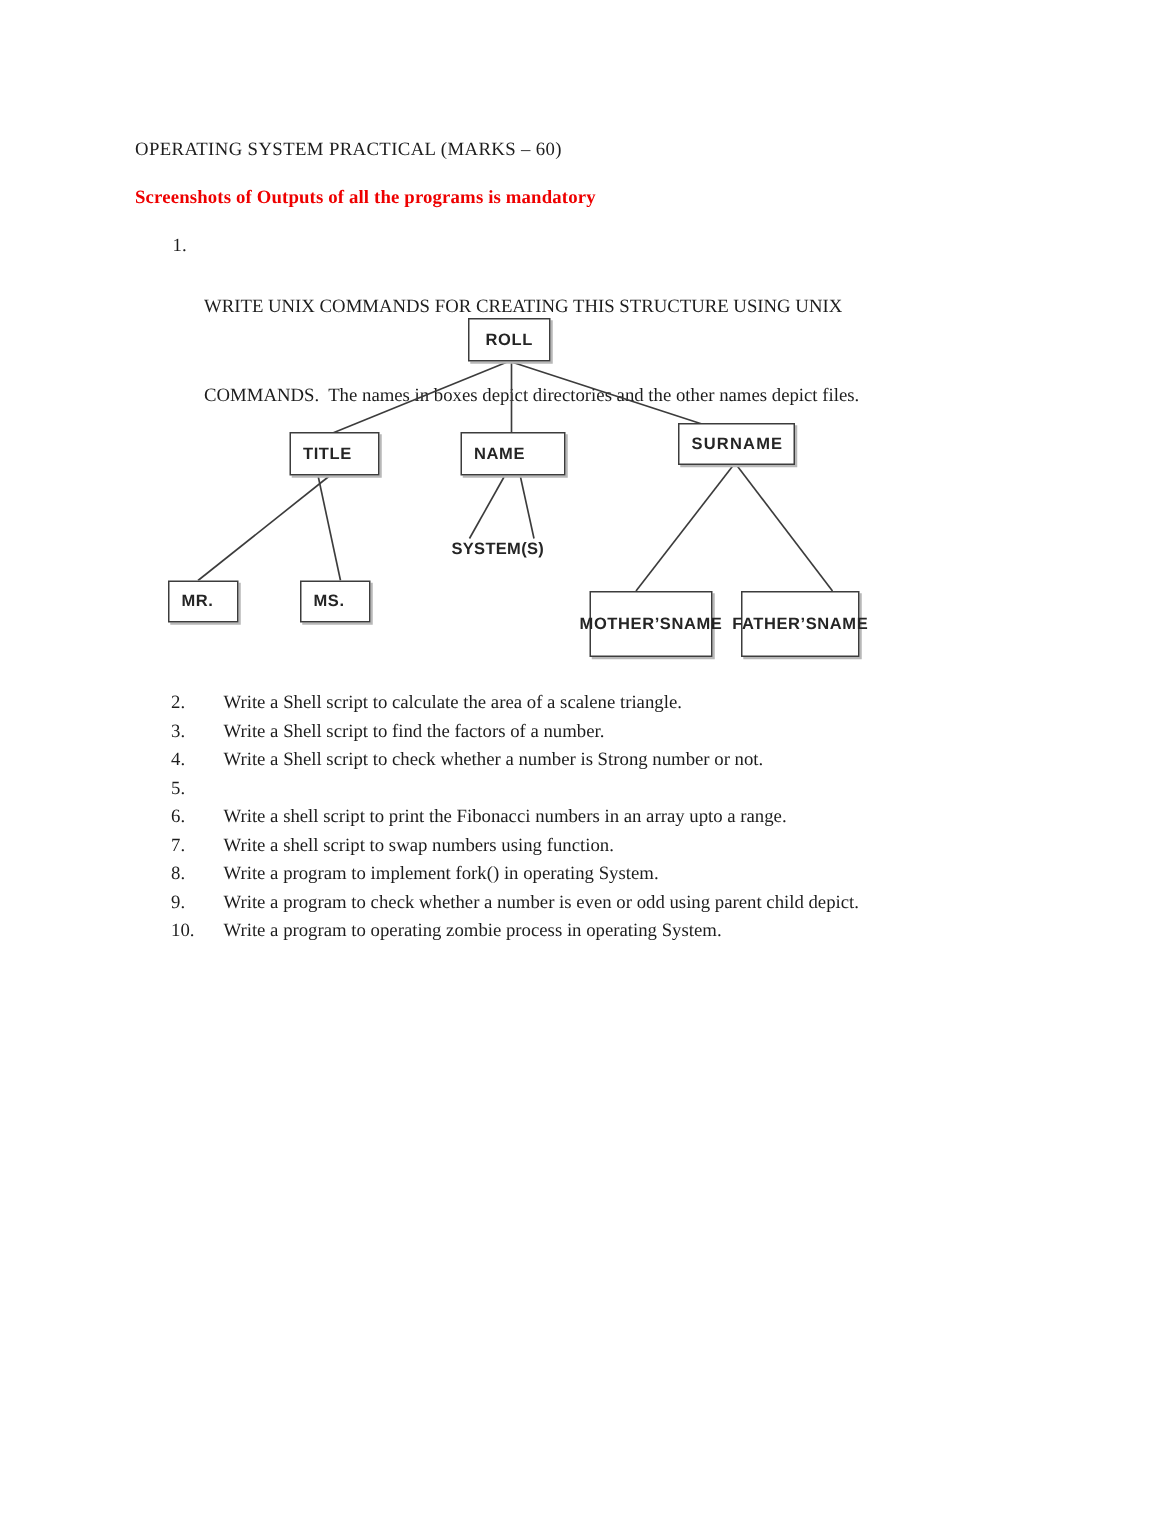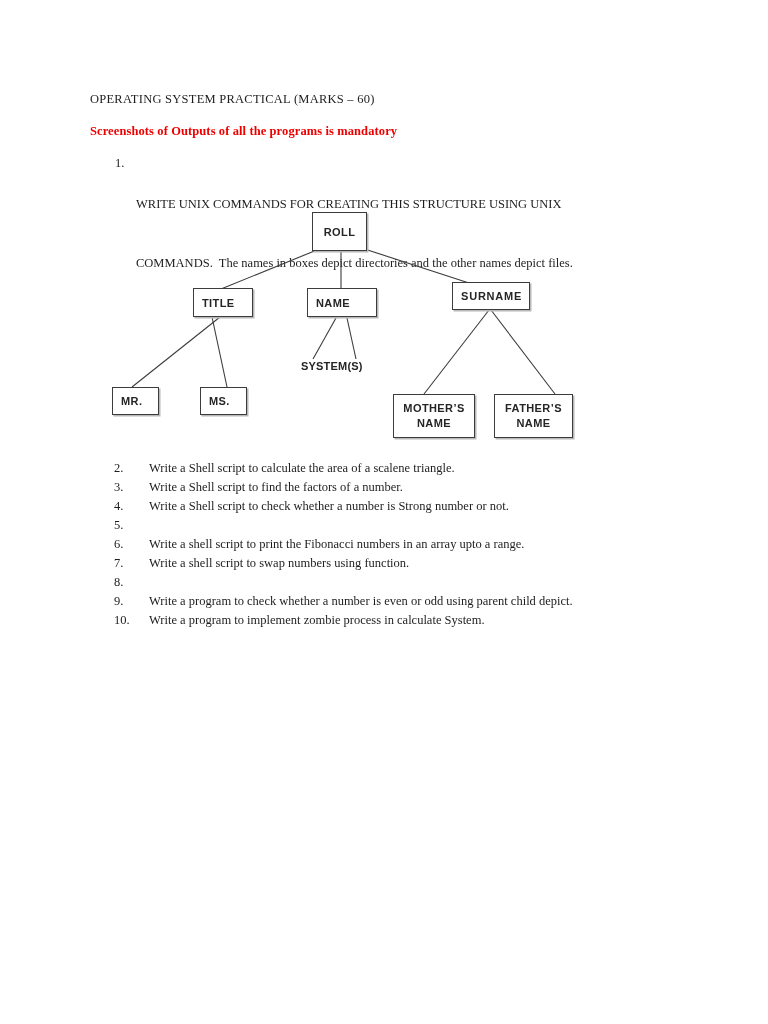--- a/index.html
+++ b/index.html
@@ -38,21 +38,21 @@
     box-shadow:1.5px 1.5px 0 #b8b8b8;
     font-family:"Liberation Sans", sans-serif;
     font-weight:bold; font-size:11px; color:#252525;
     letter-spacing:0.4px;
     display:flex; align-items:center;
     box-sizing:border-box;
   }
   .pad-left { padding-left:8px; }
   .centered { justify-content:center; }
   .two-line {
-    flex-direction:column; justify-content:center;
+    justify-content:center;
     text-align:center; line-height:15px;
   }
   .file-label {
     position:absolute; z-index:1;
     font-family:"Liberation Sans", sans-serif;
     font-weight:bold; font-size:11px; color:#252525;
     letter-spacing:0.2px; white-space:nowrap;
   }
   .q-list {
     position:absolute; left:114px; top:459px;
@@ -83,21 +83,21 @@
       <line x1="340" y1="241" x2="469" y2="283"></line>
       <line x1="220" y1="317" x2="132" y2="387"></line>
       <line x1="212" y1="317" x2="227" y2="387"></line>
       <line x1="336" y1="318" x2="313" y2="359"></line>
       <line x1="347" y1="318" x2="356" y2="359"></line>
       <line x1="489" y1="310" x2="424" y2="394"></line>
       <line x1="491" y1="310" x2="555" y2="394"></line>
     </g>
   </svg>
 
-  <div class="node-box centered" style="left:312px; top:212px; width:55px; height:39px;">
+  <div class="node-box centered" style="left:312px; top:212px; width:55px; height:29px;">
     <span>ROLL</span>
   </div>
 
   <div class="node-box pad-left" style="left:193px; top:288px; width:60px; height:29px;">
     <span>TITLE</span>
   </div>
 
   <div class="node-box pad-left" style="left:307px; top:288px; width:70px; height:29px;">
     <span>NAME</span>
   </div>
@@ -145,24 +145,25 @@
     <div class="q-row">
       <span class="num">6.</span>
       <span class="txt">Write a shell script to print the Fibonacci numbers in an array upto a range.</span>
     </div>
     <div class="q-row">
       <span class="num">7.</span>
       <span class="txt">Write a shell script to swap numbers using function.</span>
     </div>
     <div class="q-row">
       <span class="num">8.</span>
+      <span class="txt">Write a program to implement fork() in operating System.</span>
     </div>
     <div class="q-row">
       <span class="num">9.</span>
       <span class="txt">Write a program to check whether a number is even or odd using parent child depict.</span>
     </div>
     <div class="q-row">
       <span class="num">10.</span>
-      <span class="txt">Write a program to implement zombie process in calculate System.</span>
+      <span class="txt">Write a program to operating zombie process in operating System.</span>
     </div>
   </div>
 
 </div>
 
 </body></html>

